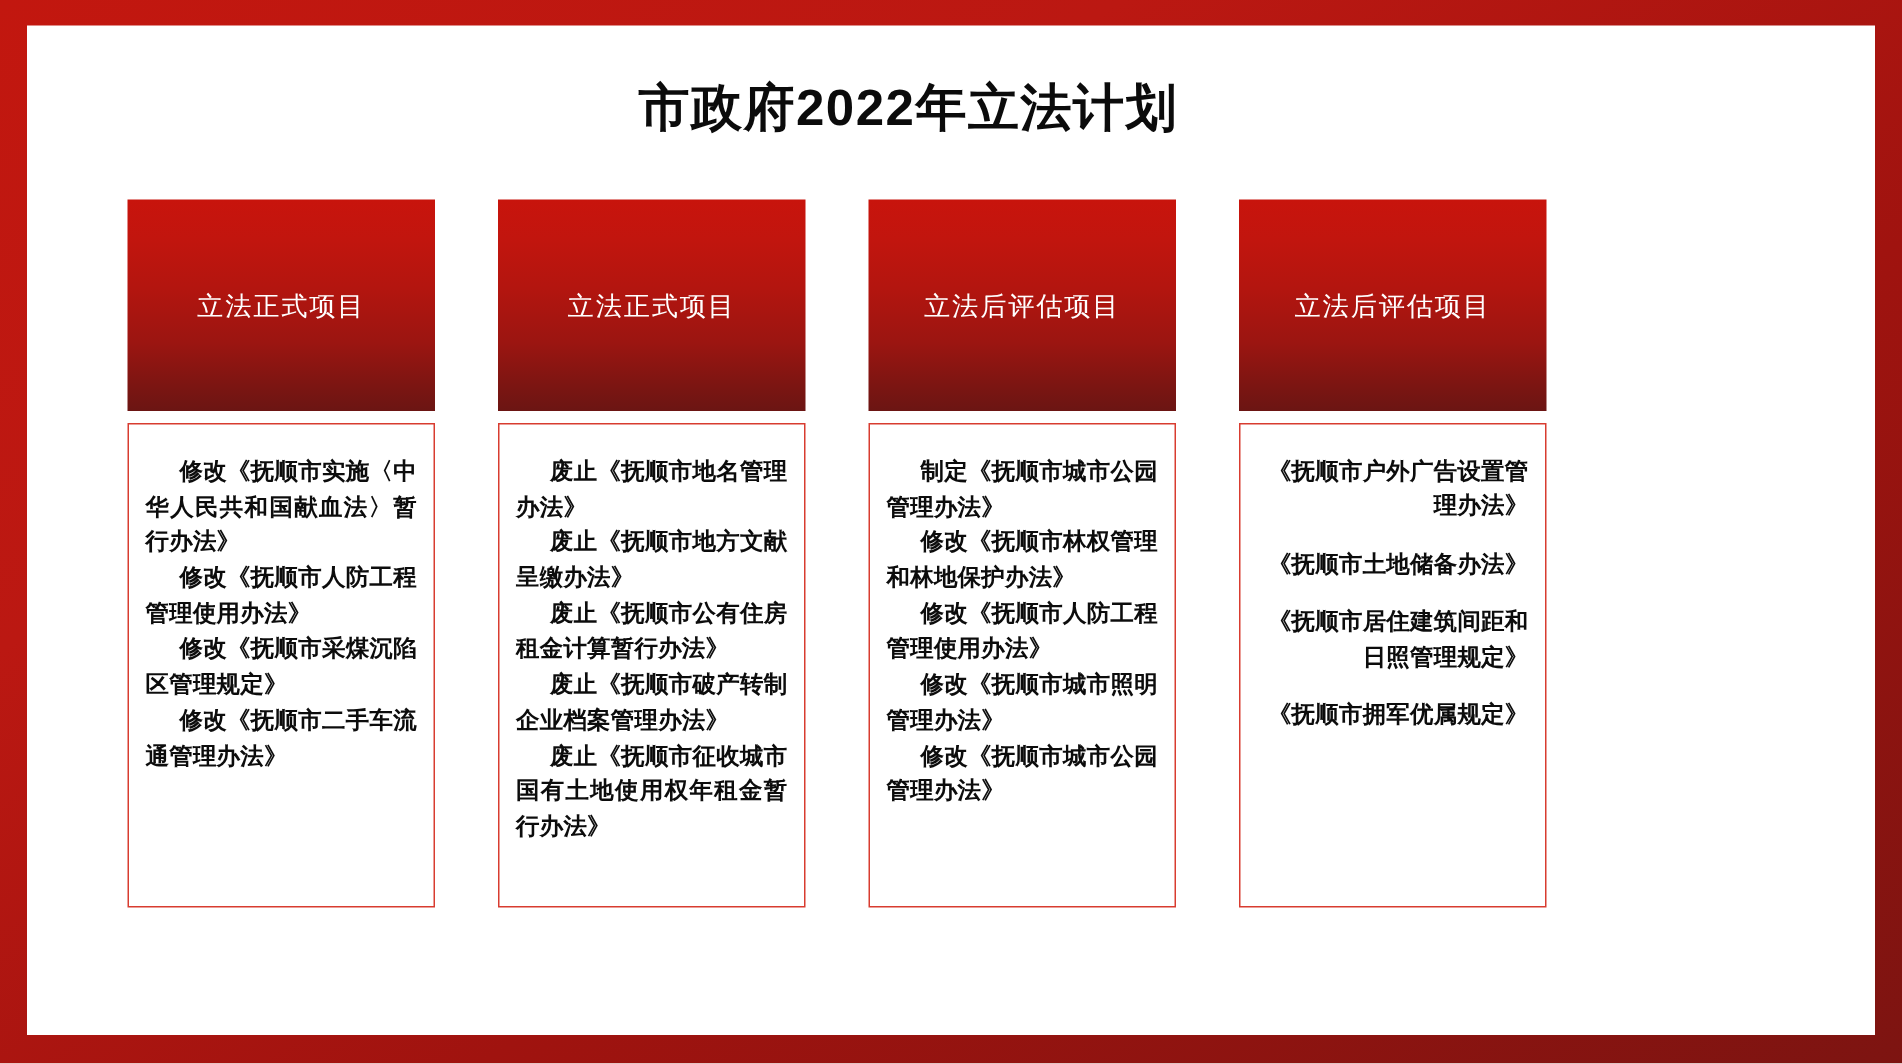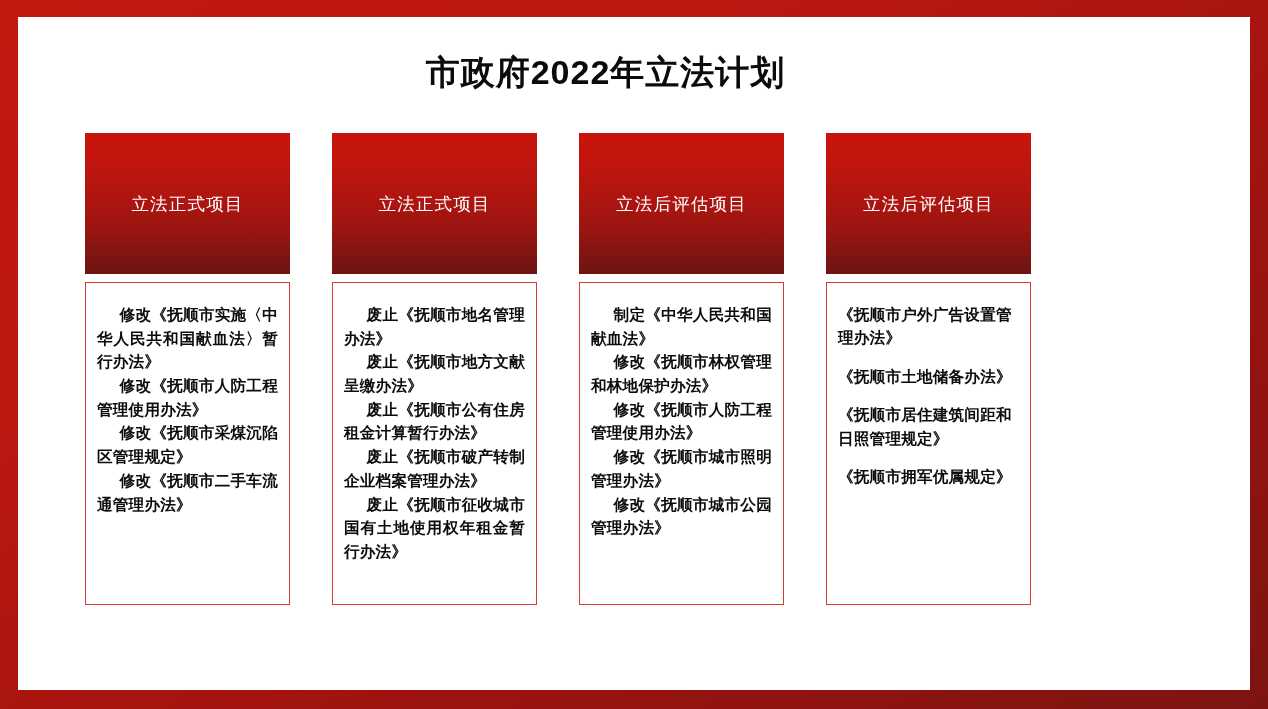--- a/index.html
+++ b/index.html
@@ -98,21 +98,21 @@
     line-height: 1.52;
     text-indent: 1.45em;
     text-align: justify;
     text-justify: inter-ideograph;
     letter-spacing: 0.2px;
   }
 
   
   .col-body.centered .body-list li {
     text-indent: 0;
-    text-align: left;
+    text-align: right;
     line-height: 1.5;
     margin-bottom: 15px;
   }
   .col-body.centered .body-list li:last-child { margin-bottom: 0; }
 </style>
 </head>
 <body>
 
 <div id="slide">
   <div id="slide-inner">
@@ -143,21 +143,21 @@
             <li>废止《抚顺市破产转制企业档案管理办法》</li>
             <li>废止《抚顺市征收城市国有土地使用权年租金暂行办法》</li>
           </ul>
         </div>
       </div>
 
       <div class="column">
         <div class="col-header">立法后评估项目</div>
         <div class="col-body">
           <ul class="body-list">
-            <li>制定《中华人民共和国献血法》</li>
+            <li>制定《抚顺市城市公园管理办法》</li>
             <li>修改《抚顺市林权管理和林地保护办法》</li>
             <li>修改《抚顺市人防工程管理使用办法》</li>
             <li>修改《抚顺市城市照明管理办法》</li>
             <li>修改《抚顺市城市公园管理办法》</li>
           </ul>
         </div>
       </div>
 
       <div class="column">
         <div class="col-header">立法后评估项目</div>

